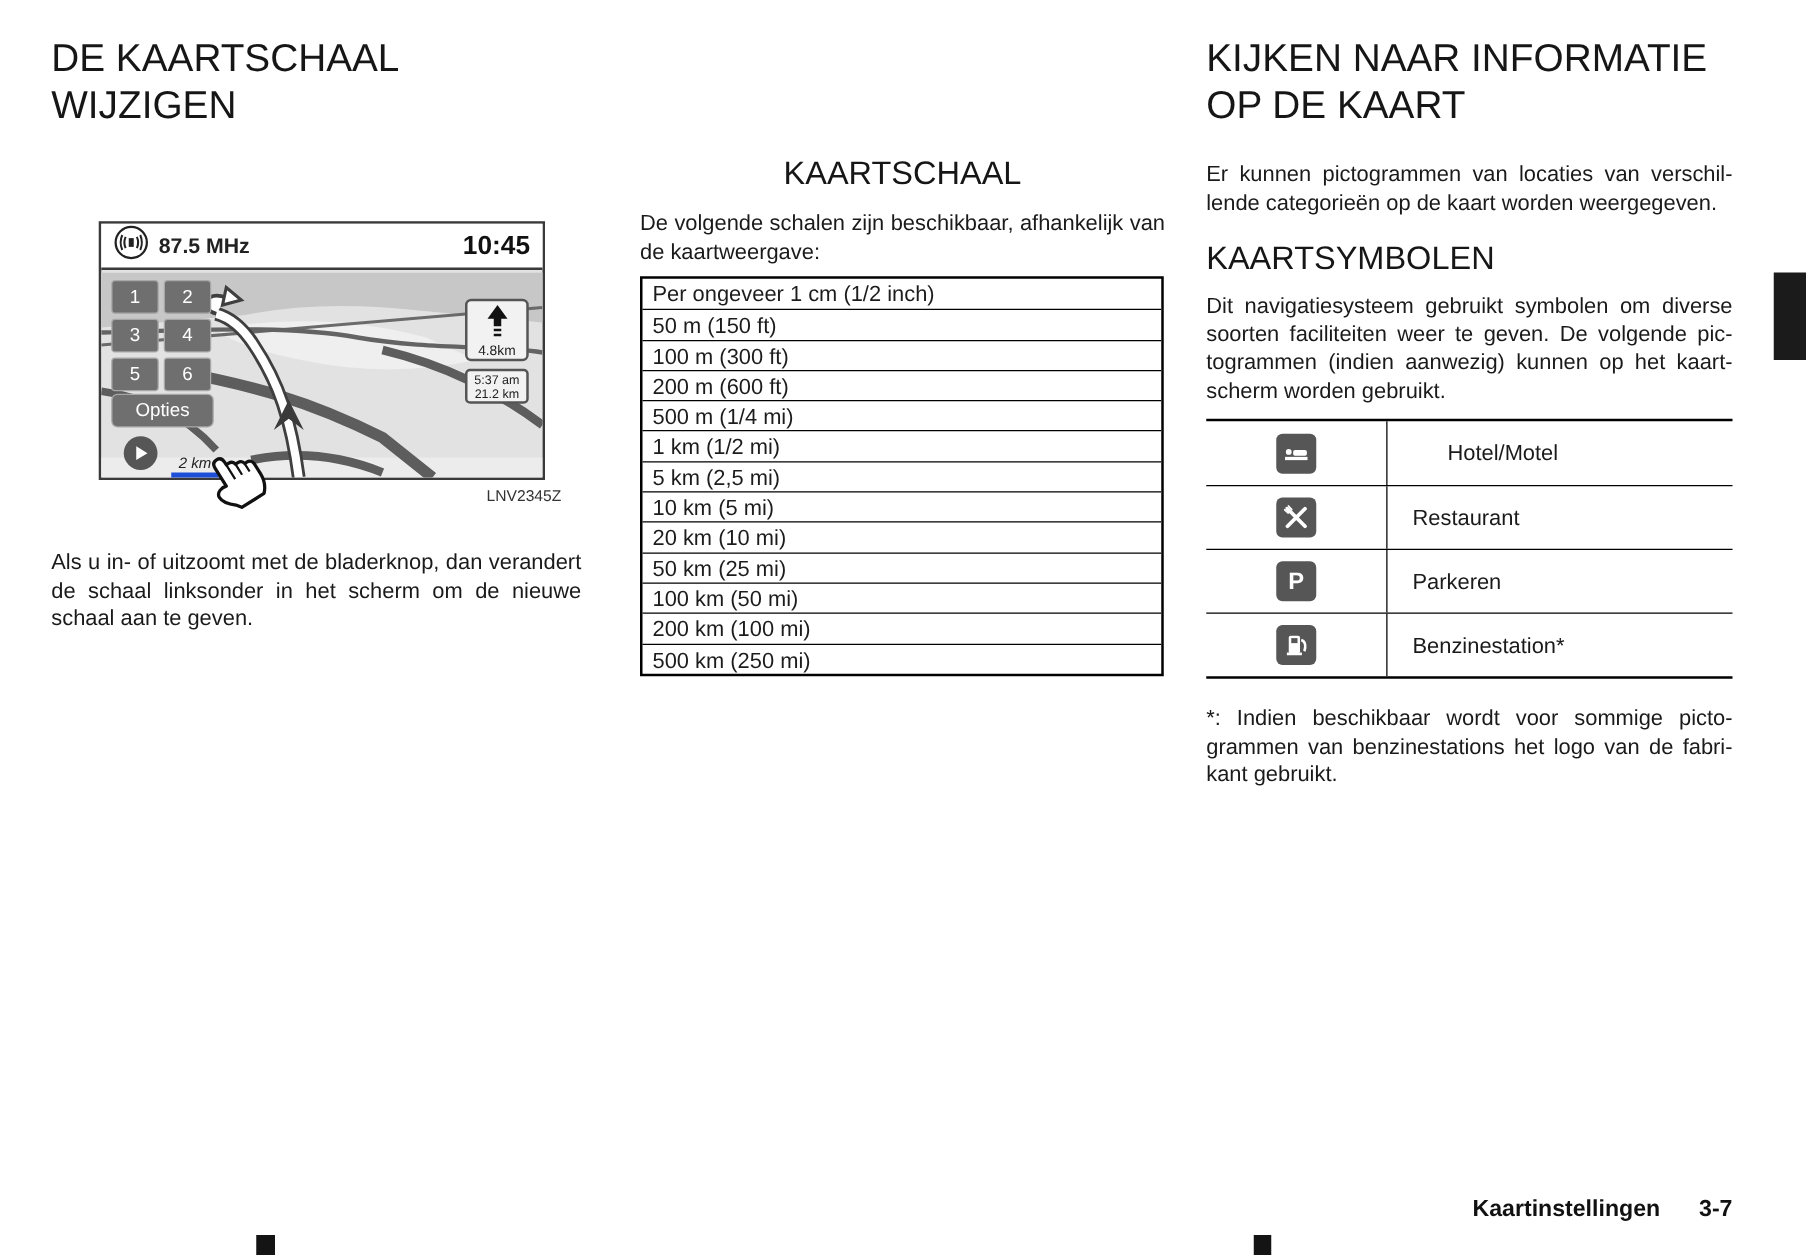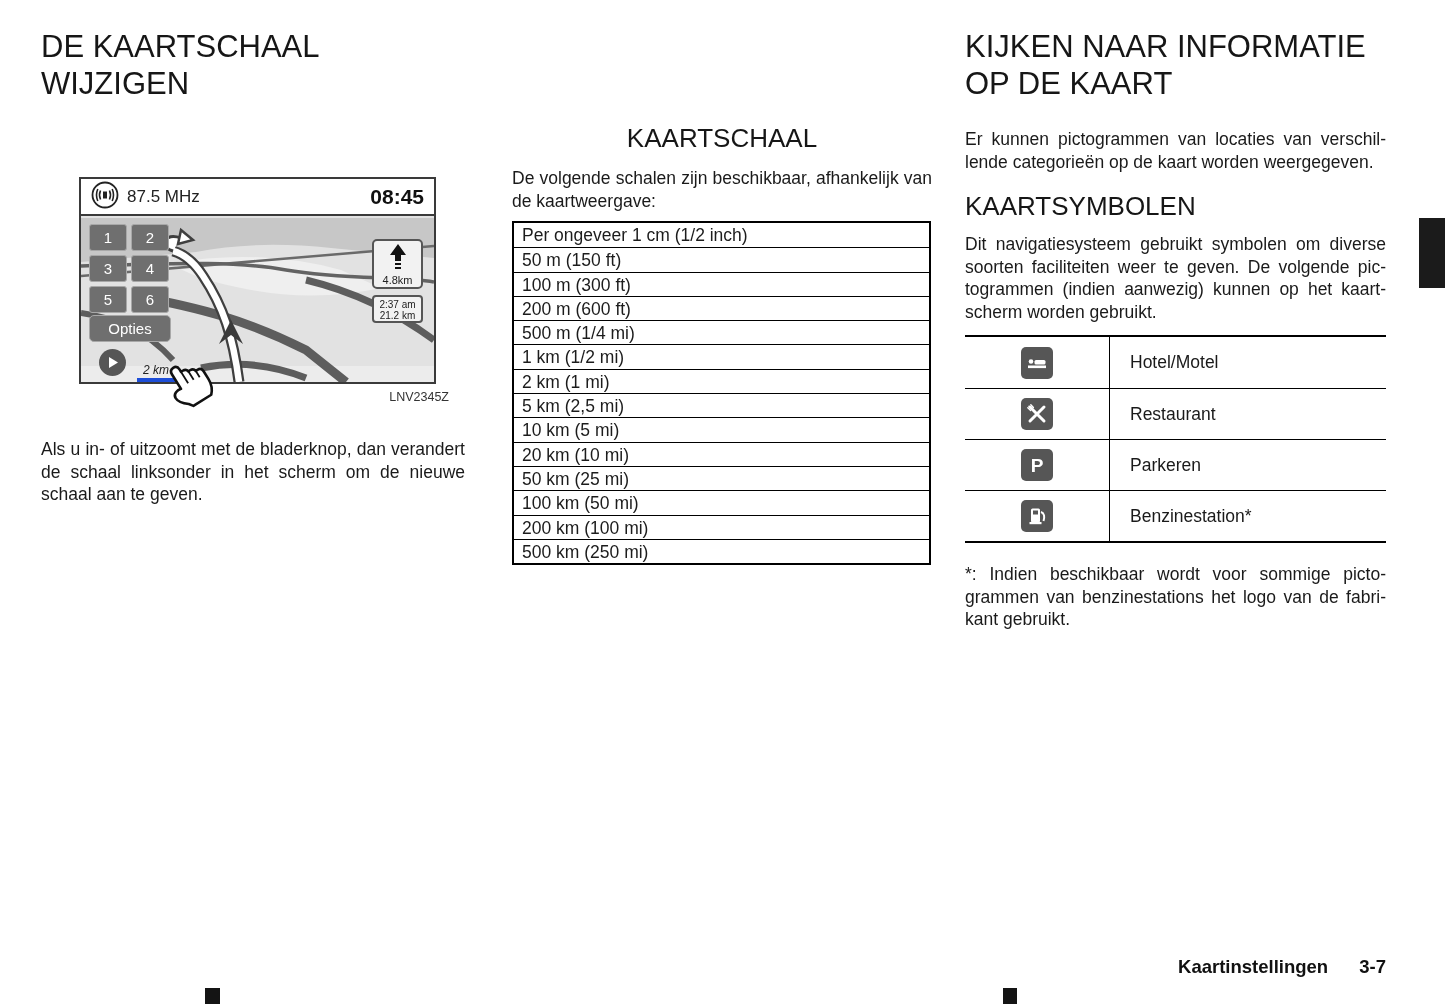--- a/index.html
+++ b/index.html
@@ -14,21 +14,21 @@
   .col-left  { position:absolute; left:41px;  top:28px; width:424px; }
   .col-mid   { position:absolute; left:512px; top:28px; width:420px; }
   .col-right { position:absolute; left:965px; top:28px; width:421px; }
 
   
   .figure-wrap { position:relative; margin:75px 0 0 38px; width:357px; }
   .nav-screen { position:relative; width:357px; height:207px; border:2px solid #3a3a3a;
                 background:#e2e2e2; }
   .nav-topbar { position:relative; height:37px; background:#fff; border-bottom:2px solid #3a3a3a;
                 display:flex; align-items:center; padding:0 10px; }
-  .nav-freq  { font-size:17px; font-weight:normal; color:#222; margin-left:8px; }
+  .nav-freq  { font-size:17px; font-weight:bold; color:#222; margin-left:8px; }
   .nav-clock { margin-left:auto; font-size:21px; font-weight:bold; color:#111; }
   .nav-map { position:absolute; left:0; top:39px; width:353px; height:164px; }
 
   .key-grid { position:absolute; left:8px; top:45px; display:grid;
               grid-template-columns:38px 38px; grid-auto-rows:27px; gap:4px; }
   .key-btn { background:#6f6f6f; border:1px solid #a8a8a8; border-radius:3px; color:#fff;
              font-size:15px; display:flex; align-items:center; justify-content:center; }
   .opties-btn { position:absolute; left:8px; top:136px; width:82px; height:27px;
                 background:#6f6f6f; border:1px solid #a8a8a8; border-radius:5px; color:#fff;
                 font-size:15px; display:flex; align-items:center; justify-content:center; }
@@ -54,21 +54,21 @@
   .scale-row { height:24.3px; border-top:1px solid #000; font-size:17.5px; line-height:22px;
                padding:1px 0 0 8px; white-space:nowrap; overflow:hidden; }
   .scale-row:first-child { border-top:none; }
 
   
   .col-right p.intro { margin-top:26px; }
   .col-right h2 { margin-top:18px; }
   .col-right p.body { margin-top:11px; }
   .sym-table { margin-top:12px; width:421px; border-top:2.5px solid #000; border-bottom:2.5px solid #000; }
   .sym-row { display:flex; height:51px; border-top:1px solid #000; }
-  .sym-row:first-child { border-top:none; }
+  .sym-row:first-child { border-top:none;gap:28px; }
   .sym-cell-icon { width:145px; border-right:1.5px solid #000; display:flex;
                    align-items:center; justify-content:center; }
   .sym-cell-label { flex:1; display:flex; align-items:center; padding-left:20px;
                     font-size:17.5px; color:#1a1a1a; }
   .sym-badge { width:32px; height:32px; background:#565656; border-radius:5px;
                display:flex; align-items:center; justify-content:center; }
   .sym-badge .pglyph { color:#fff; font-size:19px; font-weight:bold; line-height:1; }
   .footnote { margin-top:20px; }
 
   
@@ -96,21 +96,21 @@
             <svg width="28" height="28" viewBox="0 0 28 28">
               <circle cx="14" cy="14" r="12.5" fill="none" stroke="#222" stroke-width="1.8"></circle>
               <rect x="12" y="10.5" width="4" height="7" fill="#222"></rect>
               <path d="M9.5 9.5 Q7.5 14 9.5 18.5" fill="none" stroke="#222" stroke-width="1.6"></path>
               <path d="M6.8 8 Q4.2 14 6.8 20" fill="none" stroke="#222" stroke-width="1.6"></path>
               <path d="M18.5 9.5 Q20.5 14 18.5 18.5" fill="none" stroke="#222" stroke-width="1.6"></path>
               <path d="M21.2 8 Q23.8 14 21.2 20" fill="none" stroke="#222" stroke-width="1.6"></path>
             </svg>
           </span>
           <span class="nav-freq">87.5 MHz</span>
-          <span class="nav-clock">08:45</span>
+          <span class="nav-clock">10:45</span>
         </div>
 
         <svg class="nav-map" viewBox="0 0 353 164">
           <rect x="0" y="0" width="353" height="164" fill="#e2e2e2"></rect>
           <path d="M0,0 H353 V40 L250,30 Q175,22 115,34 L0,44 Z" fill="#c7c7c7"></path>
           <path d="M90,45 Q180,30 260,52 L300,70 Q230,85 160,70 Q110,60 90,45 Z" fill="#efefef"></path>
           <rect x="0" y="148" width="353" height="16" fill="#ececec"></rect>
           <path d="M0,58 L353,28" stroke="#6a6a6a" stroke-width="2.5" fill="none"></path>
           <path d="M0,48 C80,46 150,42 205,52 C262,62 320,58 353,64" stroke="#636363" stroke-width="3.5" fill="none"></path>
           <path d="M55,78 C120,90 165,102 225,132 L265,164" stroke="#5d5d5d" stroke-width="9" fill="none"></path>
@@ -146,21 +146,21 @@
         <div class="dir-box">
           <svg width="18" height="26" viewBox="0 0 18 26">
             <polygon points="9,0 17,11 12,11 12,17 6,17 6,11 1,11" fill="#111"></polygon>
             <rect x="6" y="19" width="6" height="2" fill="#111"></rect>
             <rect x="6" y="23" width="6" height="2" fill="#111"></rect>
           </svg>
           <div class="dir-dist">4.8km</div>
         </div>
 
         <div class="eta-box">
-          <div>2:37 am</div>
+          <div>5:37 am</div>
           <div>21.2 km</div>
         </div>
 
         <div class="hand">
           <svg width="64" height="60" viewBox="0 0 64 60">
             <g transform="rotate(-32 32 30)">
               <path d="M26 6 C23 6 21.5 8 21.5 11 L21.5 28 C18 27 12 28 12 33 C12 37 15 41 20 45 L23 49 L44 49 C48 45 50 40 50 34 L50 25 C50 22 48 20.5 45.5 20.5 L43.5 20.5 C43.2 18.5 41.5 17 39 17 L37 17 C36.7 15 35 13.5 32.5 13.5 L30.5 13.5 L30.5 11 C30.5 8 29 6 26 6 Z" fill="#fff" stroke="#111" stroke-width="2.6" stroke-linejoin="round"></path>
               <path d="M30.5 14 L30.5 27 M37 17.5 L37 27 M43.5 21 L43.5 28" stroke="#111" stroke-width="1.8" fill="none"></path>
             </g>
           </svg>
@@ -177,21 +177,20 @@
     <h2>KAARTSCHAAL</h2>
     <p>De volgende schalen zijn beschikbaar, afhankelijk van de kaartweergave:</p>
 
     <div class="scale-table">
       <div class="scale-row">Per ongeveer 1 cm (1/2 inch)</div>
       <div class="scale-row">50 m (150 ft)</div>
       <div class="scale-row">100 m (300 ft)</div>
       <div class="scale-row">200 m (600 ft)</div>
       <div class="scale-row">500 m (1/4 mi)</div>
       <div class="scale-row">1 km (1/2 mi)</div>
-      <div class="scale-row">2 km (1 mi)</div>
       <div class="scale-row">5 km (2,5 mi)</div>
       <div class="scale-row">10 km (5 mi)</div>
       <div class="scale-row">20 km (10 mi)</div>
       <div class="scale-row">50 km (25 mi)</div>
       <div class="scale-row">100 km (50 mi)</div>
       <div class="scale-row">200 km (100 mi)</div>
       <div class="scale-row">500 km (250 mi)</div>
     </div>
   </section>
 

